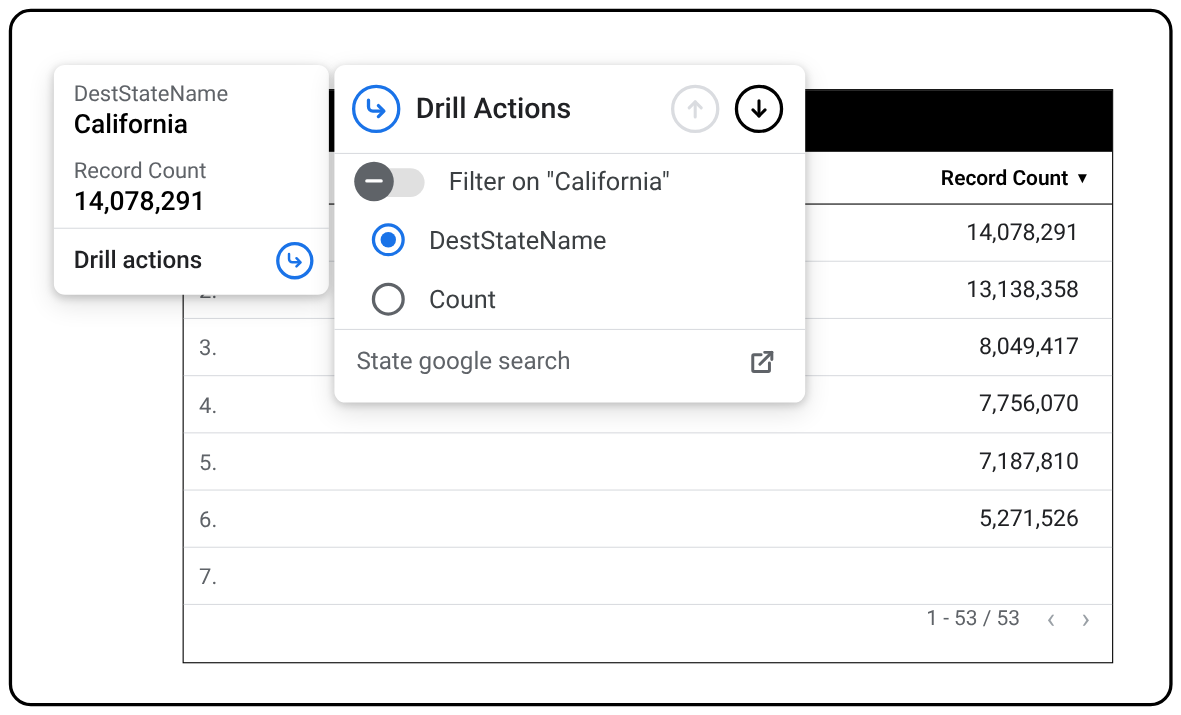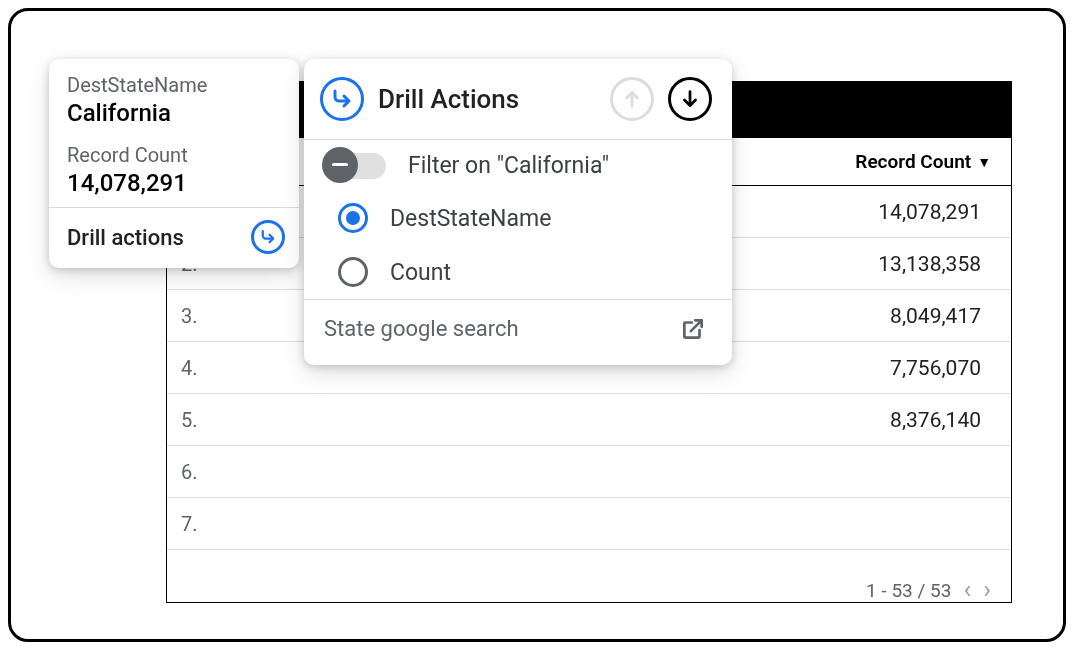--- a/index.html
+++ b/index.html
@@ -55,25 +55,25 @@
       height: 52px;
       border-bottom: 1px solid #dadce0;
       font-size: 21px;
       color: #3c4043;
     }
     .row .col-idx { color: #5f6368; font-size: 20px; }
     .row .col-value { font-variant-numeric: tabular-nums; color: #202124; }
 
     .table-footer {
       display: flex;
-      align-items: flex-end;
+      align-items: flex-start;
       justify-content: flex-end;
       height: 52px;
       padding-right: 20px;
-      gap: 12px;
+      gap: 24px;
       font-size: 19px;
       color: #5f6368;
     }
     .pager-btn {
       color: #9aa0a6;
       font-size: 26px;
       line-height: 1;
     }
 
     
@@ -221,24 +221,25 @@
         <div class="row">
           <div class="col-idx">3.</div>
           <div class="col-value">8,049,417</div>
         </div>
         <div class="row">
           <div class="col-idx">4.</div>
           <div class="col-value">7,756,070</div>
         </div>
         <div class="row">
           <div class="col-idx">5.</div>
-          <div class="col-value">8,376,140</div>
+          <div class="col-value">7,187,810</div>
         </div>
         <div class="row">
           <div class="col-idx">6.</div>
+          <div class="col-value">5,271,526</div>
         </div>
         <div class="row">
           <div class="col-idx">7.</div>
         </div>
       </div>
     <div class="table-footer">
       <span>1 - 53 / 53</span>
       <span class="pager-btn">‹</span>
       <span class="pager-btn">›</span>
     </div>

